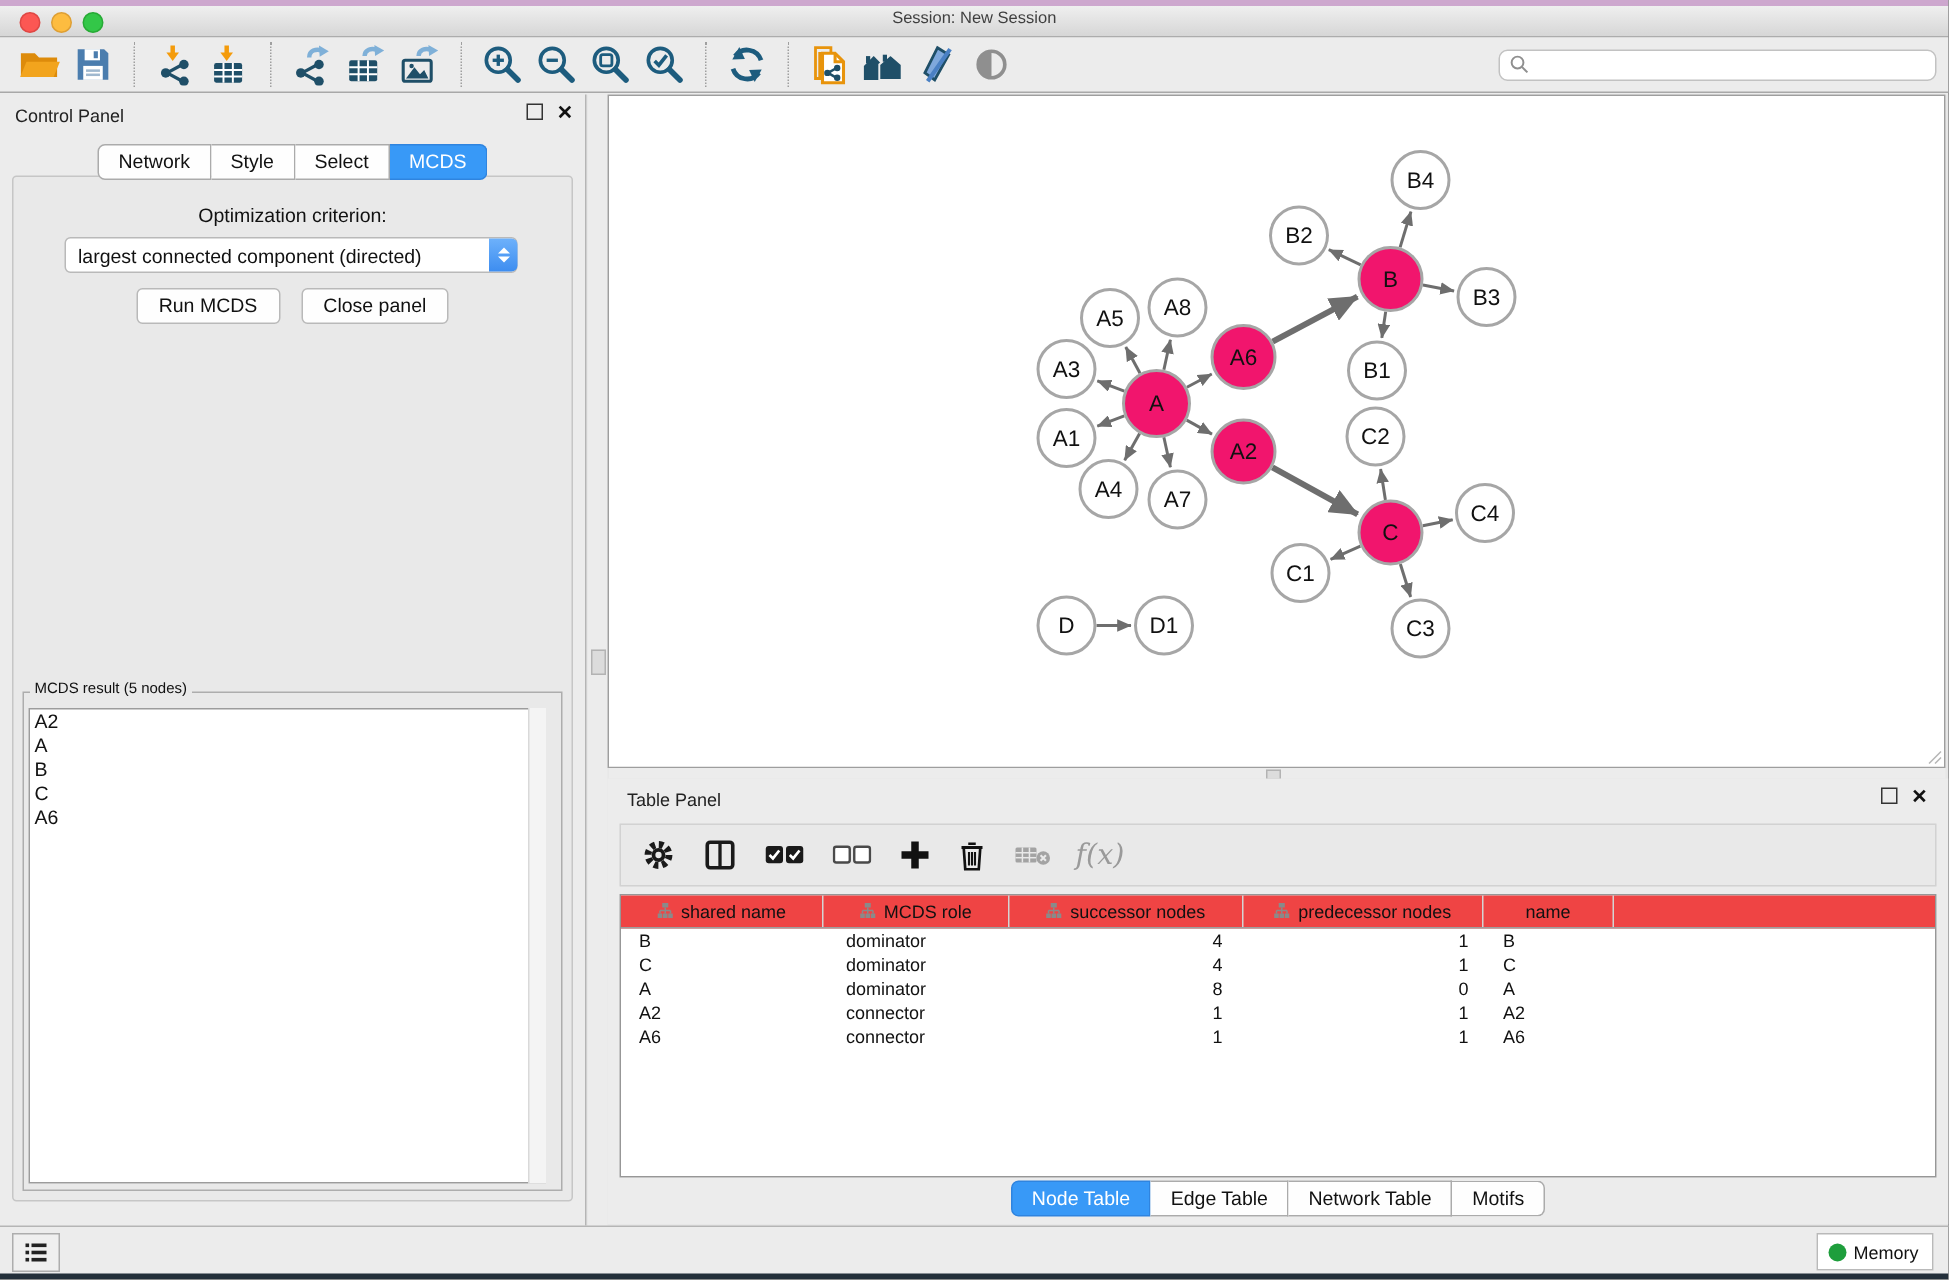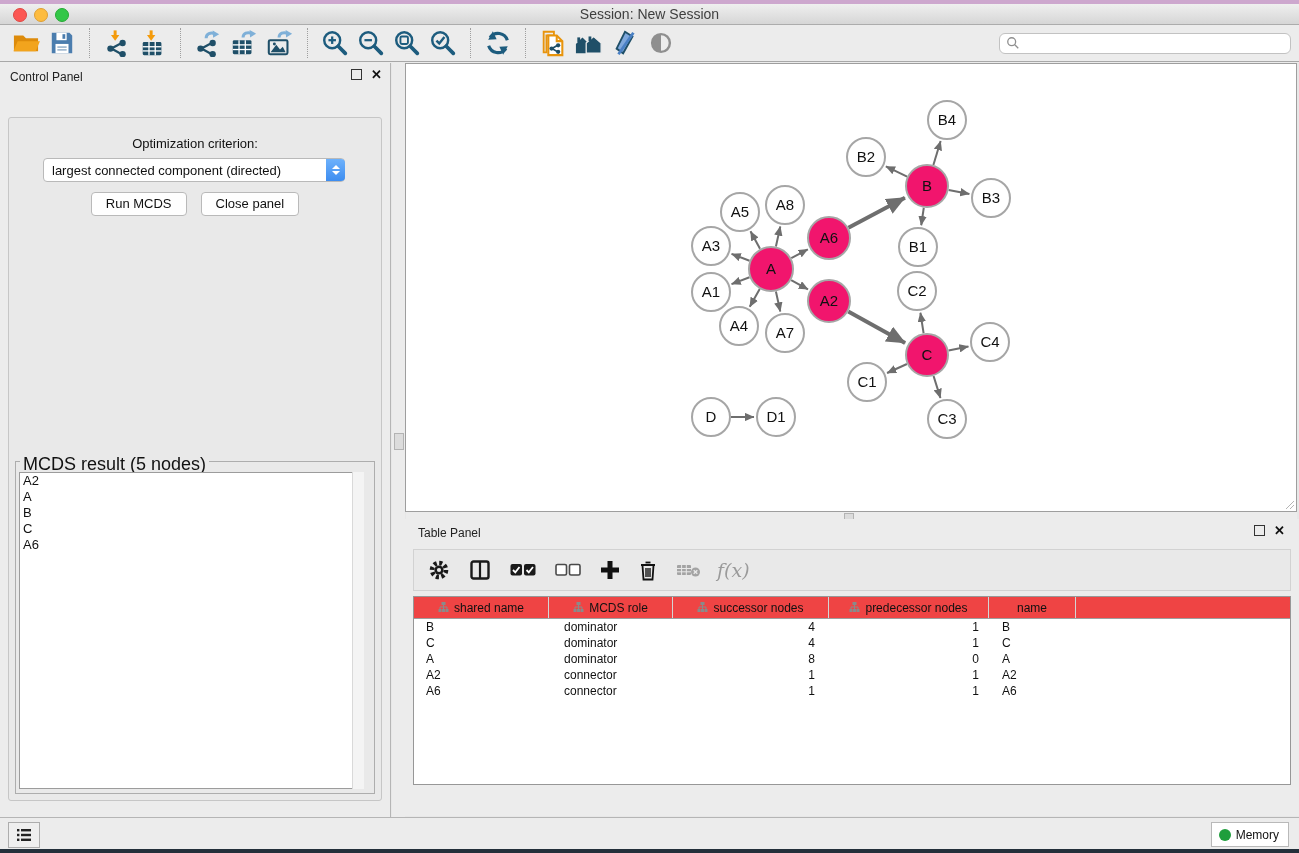--- a/index.html
+++ b/index.html
@@ -3,21 +3,21 @@
 <meta charset="utf-8">
 <style>
   html,body{margin:0;padding:0;background:#555;}
   .app{position:relative;width:1299px;height:853px;overflow:hidden;background:#ECECEC;
        font-family:"Liberation Sans",sans-serif;color:#1a1a1a;}
   
   .desk-top{position:absolute;top:0;left:0;right:0;height:4px;background:#CDA7CE;}
   .titlebar{position:absolute;top:4px;left:0;right:0;height:20px;
             background:linear-gradient(#EFEFEF,#D6D6D6);border-bottom:1px solid #ACACAC;}
   .titlebar .title{position:absolute;left:0;right:0;top:2px;text-align:center;
-                   font-size:14px;color:#3F3F3F;}
+                   font-size:11px;color:#3F3F3F;}
   .lights{position:absolute;left:13px;top:4px;display:flex;gap:7px;}
   .light{width:12px;height:12px;border-radius:50%;}
   .light.red{background:#FC5753;border:1px solid #DF4744;}
   .light.yellow{background:#FDBC40;border:1px solid #DE9F34;}
   .light.green{background:#33C748;border:1px solid #27AA35;}
   
   .toolbar{position:absolute;top:25px;left:0;right:0;height:37px;background:#ECECEC;
            border-bottom:1px solid #A8A8A8;display:flex;align-items:center;padding:0 8px;box-sizing:border-box;}
   .tbtn{width:36px;height:32px;display:flex;align-items:center;justify-content:center;flex:none;}
   .tsep{flex:none;width:0;height:30px;border-left:1px dotted #9F9F9F;margin:0 9px;}
@@ -48,21 +48,21 @@
   .mcds-select .sel-text{flex:1;font-size:13px;padding-left:8px;color:#111;white-space:nowrap;overflow:hidden;}
   .sel-stepper{width:19px;height:22px;margin:-1px -1px -1px 0;background:linear-gradient(#6DB1FB,#3D8DF0);
                border-radius:0 4px 4px 0;display:flex;flex-direction:column;align-items:center;justify-content:center;gap:2px;}
   .chev{width:0;height:0;border-left:4px solid transparent;border-right:4px solid transparent;}
   .chev.up{border-bottom:4px solid #fff;}
   .chev.down{border-top:4px solid #fff;}
   .cp-buttons{position:absolute;top:74px;left:0;right:0;display:flex;justify-content:center;gap:14px;}
   .mac-btn{font-size:13px;font-family:"Liberation Sans",sans-serif;background:#FEFEFE;border:1px solid #B9B9B9;
            border-radius:4px;padding:3px 14px 4px;color:#111;}
   .result-group{position:absolute;left:6px;right:6px;top:343px;bottom:6px;border:1px solid #ADADAD;}
-  .result-legend{position:absolute;top:-8px;left:4px;background:#E9E9E9;padding:0 3px;font-size:18px;color:#111;}
+  .result-legend{position:absolute;top:-8px;left:4px;background:#E9E9E9;padding:0 3px;font-size:10px;color:#111;}
   .result-list{position:absolute;left:3px;right:10px;top:10px;bottom:4px;background:#fff;
                border:1px solid #9C9C9C;overflow:hidden;}
   .result-scroll{position:absolute;right:0;top:0;bottom:0;width:11px;background:#F4F4F4;border-left:1px solid #D9D9D9;}
   .result-item{font-size:13px;line-height:16px;padding-left:3px;color:#111;}
   
   .split-v{position:absolute;left:392px;top:0;width:13px;height:100%;background:#ECECEC;}
   .split-v .handle{position:absolute;left:2px;top:370px;width:8px;height:15px;background:#DCDCDC;border:1px solid #B3B3B3;}
   .split-h{position:absolute;left:406px;right:2px;top:449px;height:7px;background:#ECECEC;}
   .split-h .handle{position:absolute;left:438px;top:1px;width:8px;height:5px;background:#DCDCDC;border:1px solid #B3B3B3;}
   
@@ -292,20 +292,26 @@
   <div class="main">
 
     <div class="control-panel">
       <div class="panel-head">
         <span class="panel-title">Control Panel</span>
         <span class="win-icons">
           <span class="float-box"></span>
           <span class="close-x">✕</span>
         </span>
       </div>
+      <div class="cp-tabs" id="cp-tabs">
+          <span class="seg-tab">Network</span>
+          <span class="seg-tab">Style</span>
+          <span class="seg-tab">Select</span>
+          <span class="seg-tab active">MCDS</span>
+        </div>
       <div class="cp-body">
         <div class="opt-label">Optimization criterion:</div>
         <div class="mcds-select">
           <span class="sel-text">largest connected component (directed)</span>
           <span class="sel-stepper">
             <span class="chev up"></span>
               <span class="chev down"></span>
           </span>
         </div>
         <div class="cp-buttons">
@@ -597,20 +603,26 @@
             <div class="tr">
               <div class="td c0">A6</div>
               <div class="td c1">connector</div>
               <div class="td c2">1</div>
               <div class="td c3">1</div>
               <div class="td c4">A6</div>
             </div>
           </div>
       </div>
 
+      <div class="tp-tabs" id="tp-tabs">
+          <span class="seg-tab active">Node Table</span>
+          <span class="seg-tab">Edge Table</span>
+          <span class="seg-tab">Network Table</span>
+          <span class="seg-tab">Motifs</span>
+        </div>
     </div>
   </div>
 
   <div class="statusbar">
     <span class="list-btn">
       <svg width="16" height="14" viewBox="0 0 16 14">
         <rect x="1" y="1" width="2.4" height="2.4" fill="#222"></rect>
           <rect x="5" y="1" width="10" height="2.4" fill="#222"></rect>
         <rect x="1" y="5.8" width="2.4" height="2.4" fill="#222"></rect>
           <rect x="5" y="5.8" width="10" height="2.4" fill="#222"></rect>

